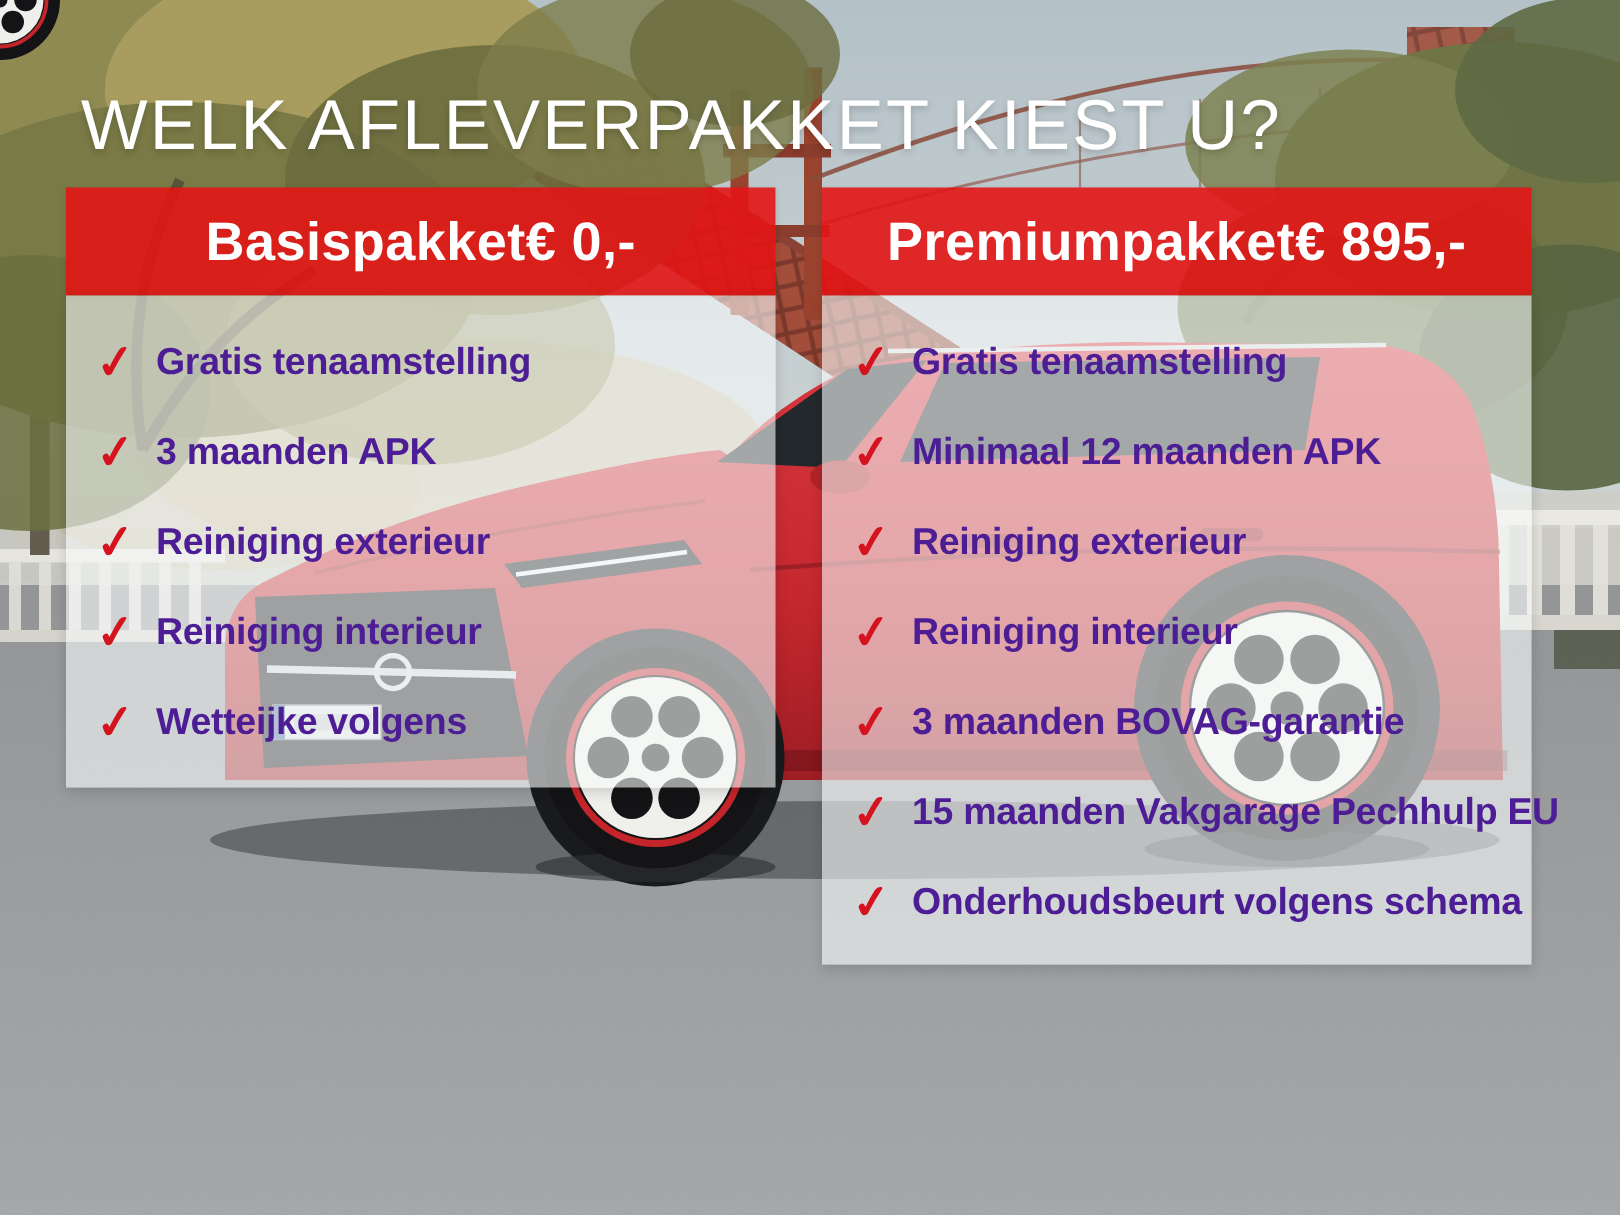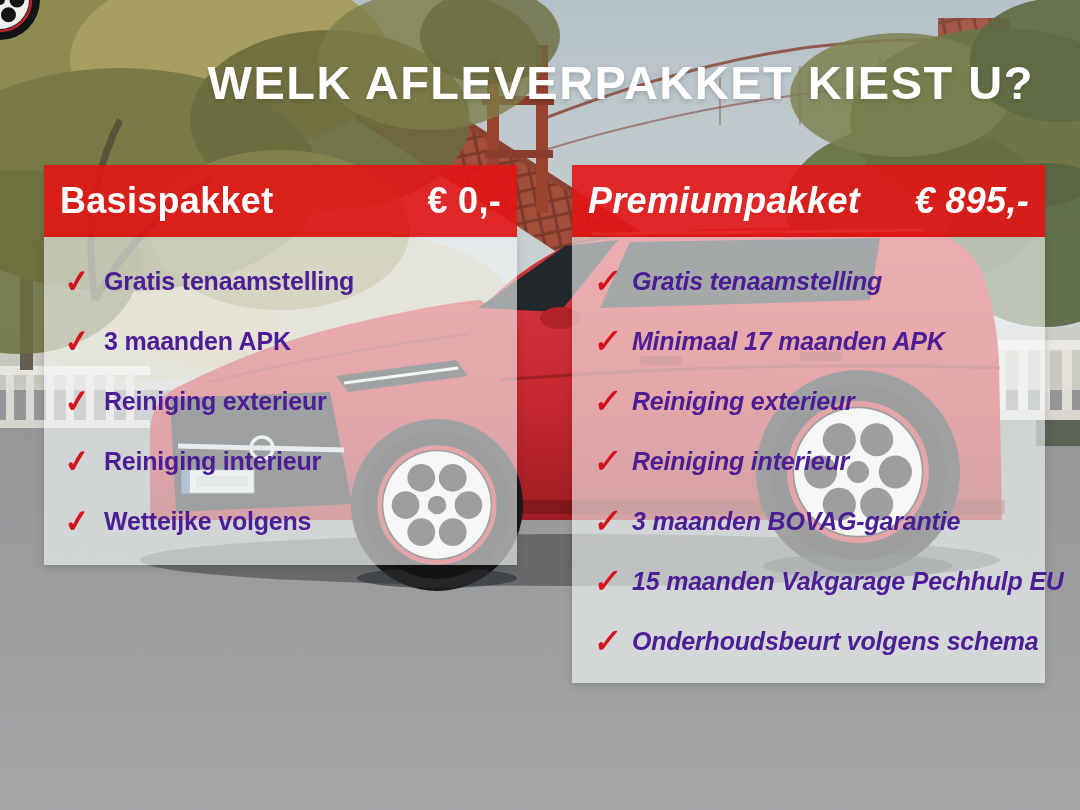--- a/index.html
+++ b/index.html
@@ -1,27 +1,27 @@
 <!DOCTYPE html>
 <html><head>
 <meta charset="utf-8">
 <style>
   html,body{margin:0;padding:0;background:#777;}
   .canvas{position:relative;width:1080px;height:810px;overflow:hidden;
           font-family:"Liberation Sans",sans-serif;background:#c9d1d2;}
   .scene{position:absolute;inset:0;display:block;}
   .page-title{position:absolute;left:54px;top:26px;width:980px;
-    font-size:47px;font-weight:700;color:#ffffff;letter-spacing:1.5px;line-height:1.1;
-    text-shadow:0 2px 5px rgba(0,0,0,.18);white-space:nowrap;text-align:right;}
+    font-size:47px;font-weight:400;color:#ffffff;letter-spacing:1.5px;line-height:1.1;
+    text-shadow:0 2px 5px rgba(0,0,0,.18);white-space:nowrap;}
   .card{position:absolute;top:125px;width:473px;}
   .card-left{left:44px;}
-  .card-right{left:572px;font-style:italic;}
+  .card-right{left:548px;}
   .card-header{height:72px;background:rgba(226,21,21,.90);
-    display:flex;align-items:center;justify-content:space-between;padding:0 16px;
-    box-shadow:0 1px 4px rgba(0,0,0,.12);margin-top:40px;}
+    display:flex;align-items:center;justify-content:center;padding:0 16px;
+    box-shadow:0 1px 4px rgba(0,0,0,.12);}
   .card-name,.card-price{font-size:36px;font-weight:700;color:#ffffff;letter-spacing:.3px;}
   .card-body{background:rgba(249,251,251,.60);box-sizing:border-box;
     padding:14px 8px 8px 20px;box-shadow:0 3px 8px rgba(0,0,0,.15);}
   .card-left  .card-body{height:328px;}
   .card-right .card-body{height:446px;}
   .item-list{list-style:none;margin:0;padding:0;}
   .item-list li{height:60px;display:flex;align-items:center;gap:14px;}
   .check{color:#d5131f;font-size:31px;font-weight:700;line-height:1;
          transform:rotate(-6deg);flex:0 0 auto;}
   .item-label{font-size:25px;font-weight:700;color:#4c1d95;letter-spacing:-.2px;
@@ -222,21 +222,21 @@
       <span class="card-price">€ 895,-</span>
     </div>
     <div class="card-body">
       <ul class="item-list">
         <li>
           <span class="check">✓</span>
           <span class="item-label">Gratis tenaamstelling</span>
         </li>
         <li>
           <span class="check">✓</span>
-          <span class="item-label">Minimaal 17 maanden APK</span>
+          <span class="item-label">Minimaal 12 maanden APK</span>
         </li>
         <li>
           <span class="check">✓</span>
           <span class="item-label">Reiniging exterieur</span>
         </li>
         <li>
           <span class="check">✓</span>
           <span class="item-label">Reiniging interieur</span>
         </li>
         <li>

